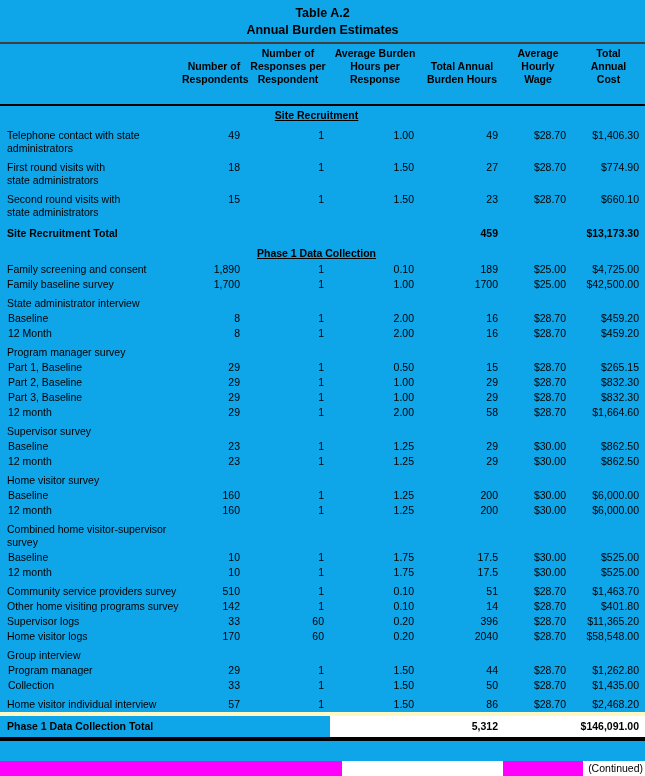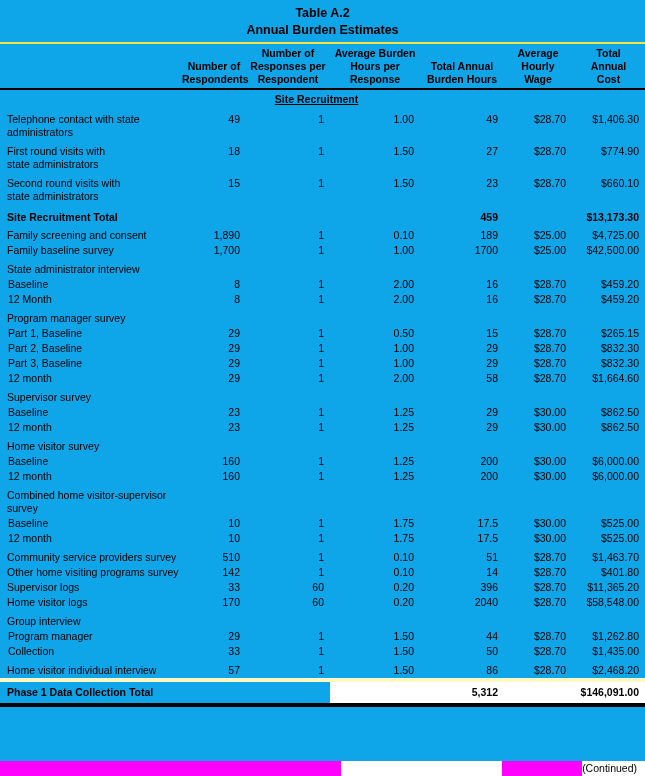--- a/index.html
+++ b/index.html
@@ -13,39 +13,39 @@
   col.c-label{width:182px;}
   col.c-resp{width:64px;}
   col.c-rpr{width:84px;}
   col.c-burden{width:90px;}
   col.c-hours{width:84px;}
   col.c-wage{width:68px;}
   col.c-cost{width:73px;}
   thead th{
     font-weight:bold;font-size:10.5px;line-height:13px;vertical-align:bottom;
     text-align:center;white-space:pre-line;
-    border-top:2px solid #fde047;border-bottom:2px solid #000;
-    padding:3px 0 2px 0;
+    border-top:2px solid #404040;border-bottom:2px solid #000;
+    padding:3px 0 18px 0;
   }
   td{font-size:10.5px;line-height:13px;vertical-align:top;padding:1px 0 1px 0;}
   td.label{padding-left:7px;white-space:pre-line;}
   td.indent{padding-left:8px;}
   td.num{text-align:right;padding-right:6px;white-space:nowrap;}
   tr.section-hdr td{text-align:center;font-weight:bold;padding:3px 12px 2px 0;}
   tr.section-hdr span{text-decoration:underline;}
   tr.block td{padding-top:5px;}
   tr.total td{font-weight:bold;padding-top:7px;padding-bottom:4px;}
   tr.grand td{border-top:4px solid #fef9c3;border-bottom:4px solid #000;padding-top:4px;padding-bottom:4px;}
   tr.grand td.hl{background:#fff;}
   .bottom-strip{position:absolute;bottom:0;left:0;width:645px;height:15px;display:flex;}
   .seg{height:15px;}
   .seg-m1{width:342px;background:#FF00FF;}
   .seg-w1{width:161px;background:#fff;}
   .seg-m2{width:80px;background:#FF00FF;}
-  .seg-w2{flex:1;background:#fff;font-size:10.5px;line-height:15px;text-align:right;padding-right:8px;box-sizing:border-box;white-space:nowrap;}
+  .seg-w2{flex:1;background:#fff;font-size:10.5px;line-height:15px;text-align:right;padding-right:2px;box-sizing:border-box;white-space:nowrap;}
 </style>
 </head>
 <body>
 
 <div class="page">
   <div class="title">
     <div>Table A.2</div>
     <div>Annual Burden Estimates</div>
   </div>
 
@@ -116,20 +116,23 @@
         </tr>
         <tr class="total">
           <td class="label">Site Recruitment Total</td>
           <td class="num"></td>
           <td class="num"></td>
           <td class="num"></td>
           <td class="num">459</td>
           <td class="num"></td>
           <td class="num">$13,173.30</td>
         </tr>
+        <tr class="section-hdr">
+          <td colspan="7"><span>Phase 1 Data Collection</span></td>
+        </tr>
         <tr>
           <td class="label">Family screening and consent</td>
           <td class="num">1,890</td>
           <td class="num">1</td>
           <td class="num">0.10</td>
           <td class="num">189</td>
           <td class="num">$25.00</td>
           <td class="num">$4,725.00</td>
         </tr>
         <tr>

